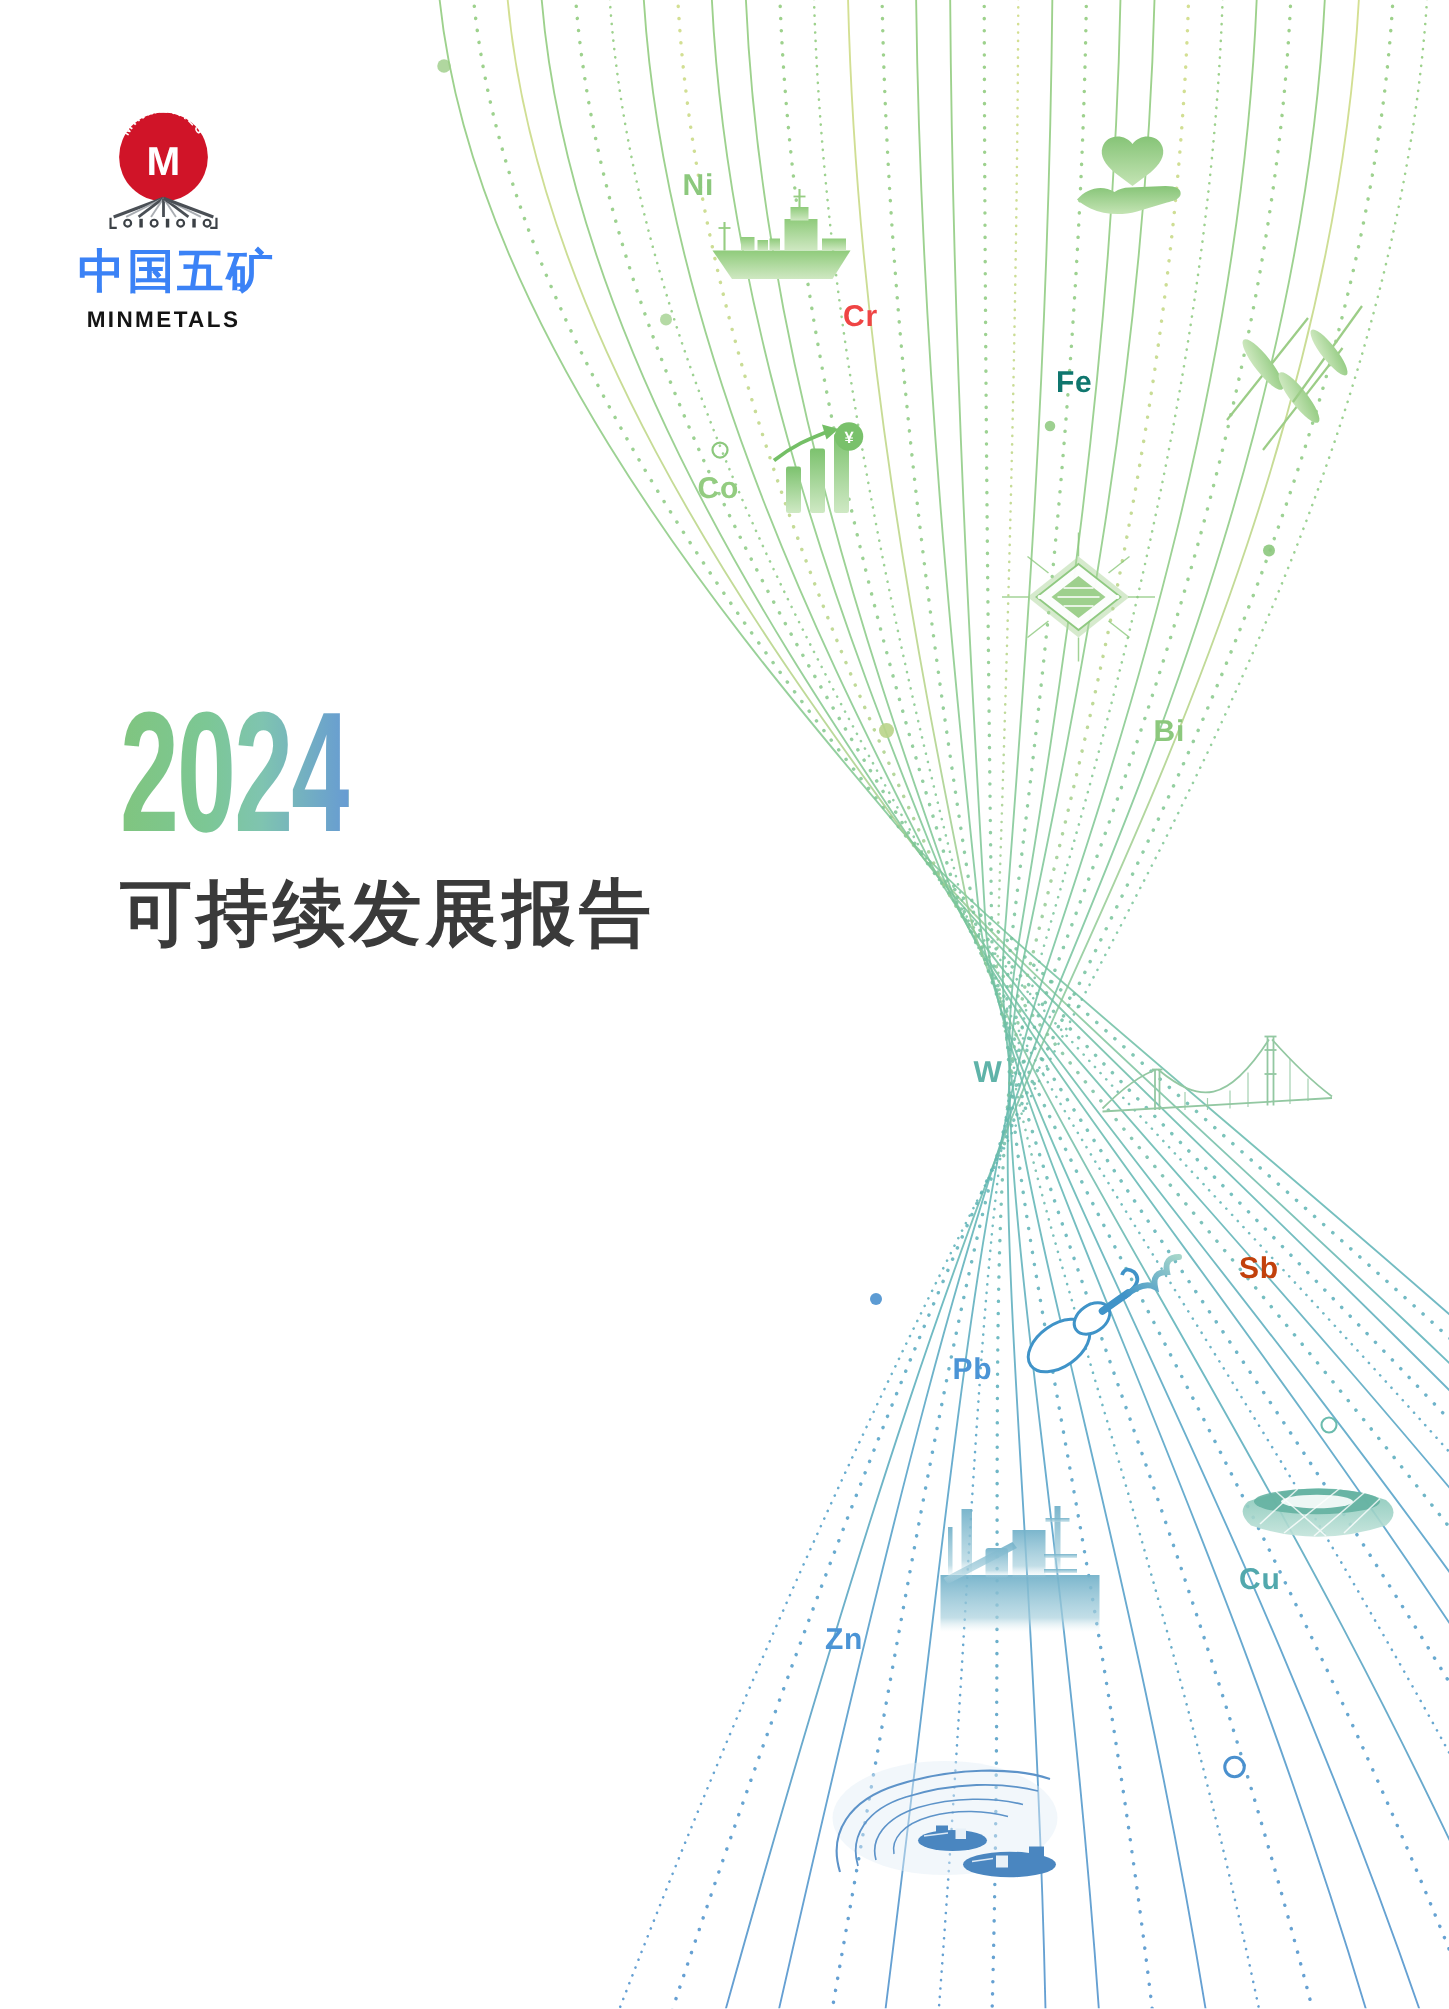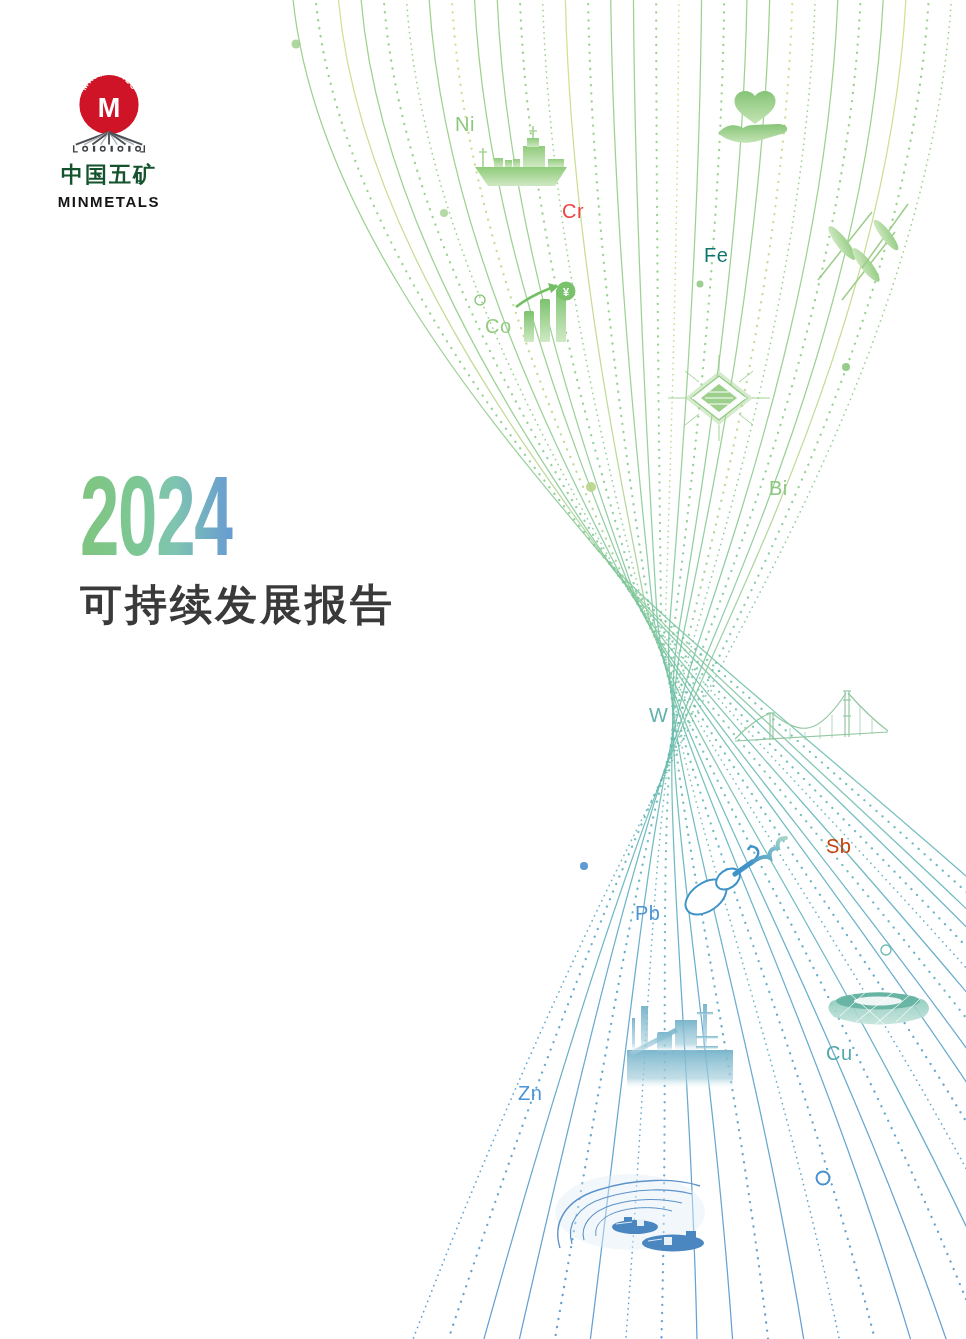--- a/index.html
+++ b/index.html
@@ -1,45 +1,45 @@
 <!DOCTYPE html>
 <html><head>
 <meta charset="utf-8">
 <style>
   html,body{margin:0;padding:0;background:#ffffff;}
   .page{position:relative;width:966px;height:1339px;background:#fff;overflow:hidden;
         font-family:"Liberation Sans","DejaVu Sans",sans-serif;}
   #flow{position:absolute;left:0;top:0;width:966px;height:1339px;}
 
   
-  .lb{position:absolute;font-weight:normal;font-size:20px;letter-spacing:.5px;line-height:1;}
+  .lb{position:absolute;font-weight:bold;font-size:20px;letter-spacing:.5px;line-height:1;}
   .lb-ni{left:455px;top:114px;color:#8cc87d;}
   .lb-cr{left:562px;top:201px;color:#ef4444;}
   .lb-fe{left:704px;top:245px;color:#0f766e;}
-  .lb-co{left:465px;top:316px;color:#93cc80;padding-left:20px;}
+  .lb-co{left:465px;top:316px;color:#93cc80;}
   .lb-bi{left:769px;top:442px;color:#8cc87d;margin-top:36px;}
   .lb-w {left:649px;top:705px;color:#5fb3a9;}
   .lb-sb{left:826px;top:836px;color:#c2410c;}
   .lb-pb{left:635px;top:903px;color:#4b94d6;}
   .lb-cu{left:798px;top:1043px;color:#52a8ad;margin-left:28px;}
-  .lb-zn{left:518px;top:1083px;color:#4b94d6;}
+  .lb-zn{left:550px;top:1083px;color:#4b94d6;}
 
   
   .logo{position:absolute;left:52px;top:74px;width:114px;text-align:center;}
   .emblem{display:block;margin:0 auto 5px auto;}
-  .brand-cn{font-size:22px;font-weight:bold;color:#14532d;letter-spacing:2px;white-space:nowrap;}
+  .brand-cn{font-size:31px;font-weight:bold;color:#3b82f6;letter-spacing:2px;white-space:nowrap;}
   .brand-en{font-size:15px;font-weight:bold;color:#141414;letter-spacing:1.6px;margin-top:3px;white-space:nowrap;}
 
   
   .titleblock{position:absolute;left:80px;top:470px;}
   .year{margin:0;font-size:114px;font-weight:bold;line-height:.8;letter-spacing:-2px;
         display:inline-block;transform:scaleX(.62);transform-origin:0 0;
         background:linear-gradient(90deg,#80c57f 0%,#7cc795 38%,#7fc4b0 62%,#679bd3 100%);
         -webkit-background-clip:text;background-clip:text;color:transparent;-webkit-text-fill-color:transparent;}
-  .subtitle{margin:16px 0 0 0;font-size:42px;font-weight:bold;color:#3a3a3a;letter-spacing:3px;white-space:nowrap;}
+  .subtitle{margin:16px 0 0 0;font-size:48px;font-weight:bold;color:#3a3a3a;letter-spacing:3px;white-space:nowrap;}
 </style>
 </head>
 <body>
 
 <div class="page">
 
   <svg id="flow" viewBox="0 0 966 1339" xmlns="http://www.w3.org/2000/svg">
     <defs>
       <linearGradient id="lg" gradientUnits="userSpaceOnUse" x1="640" y1="0" x2="560" y2="1339">
         <stop offset="0" stop-color="#8cc977"></stop>

